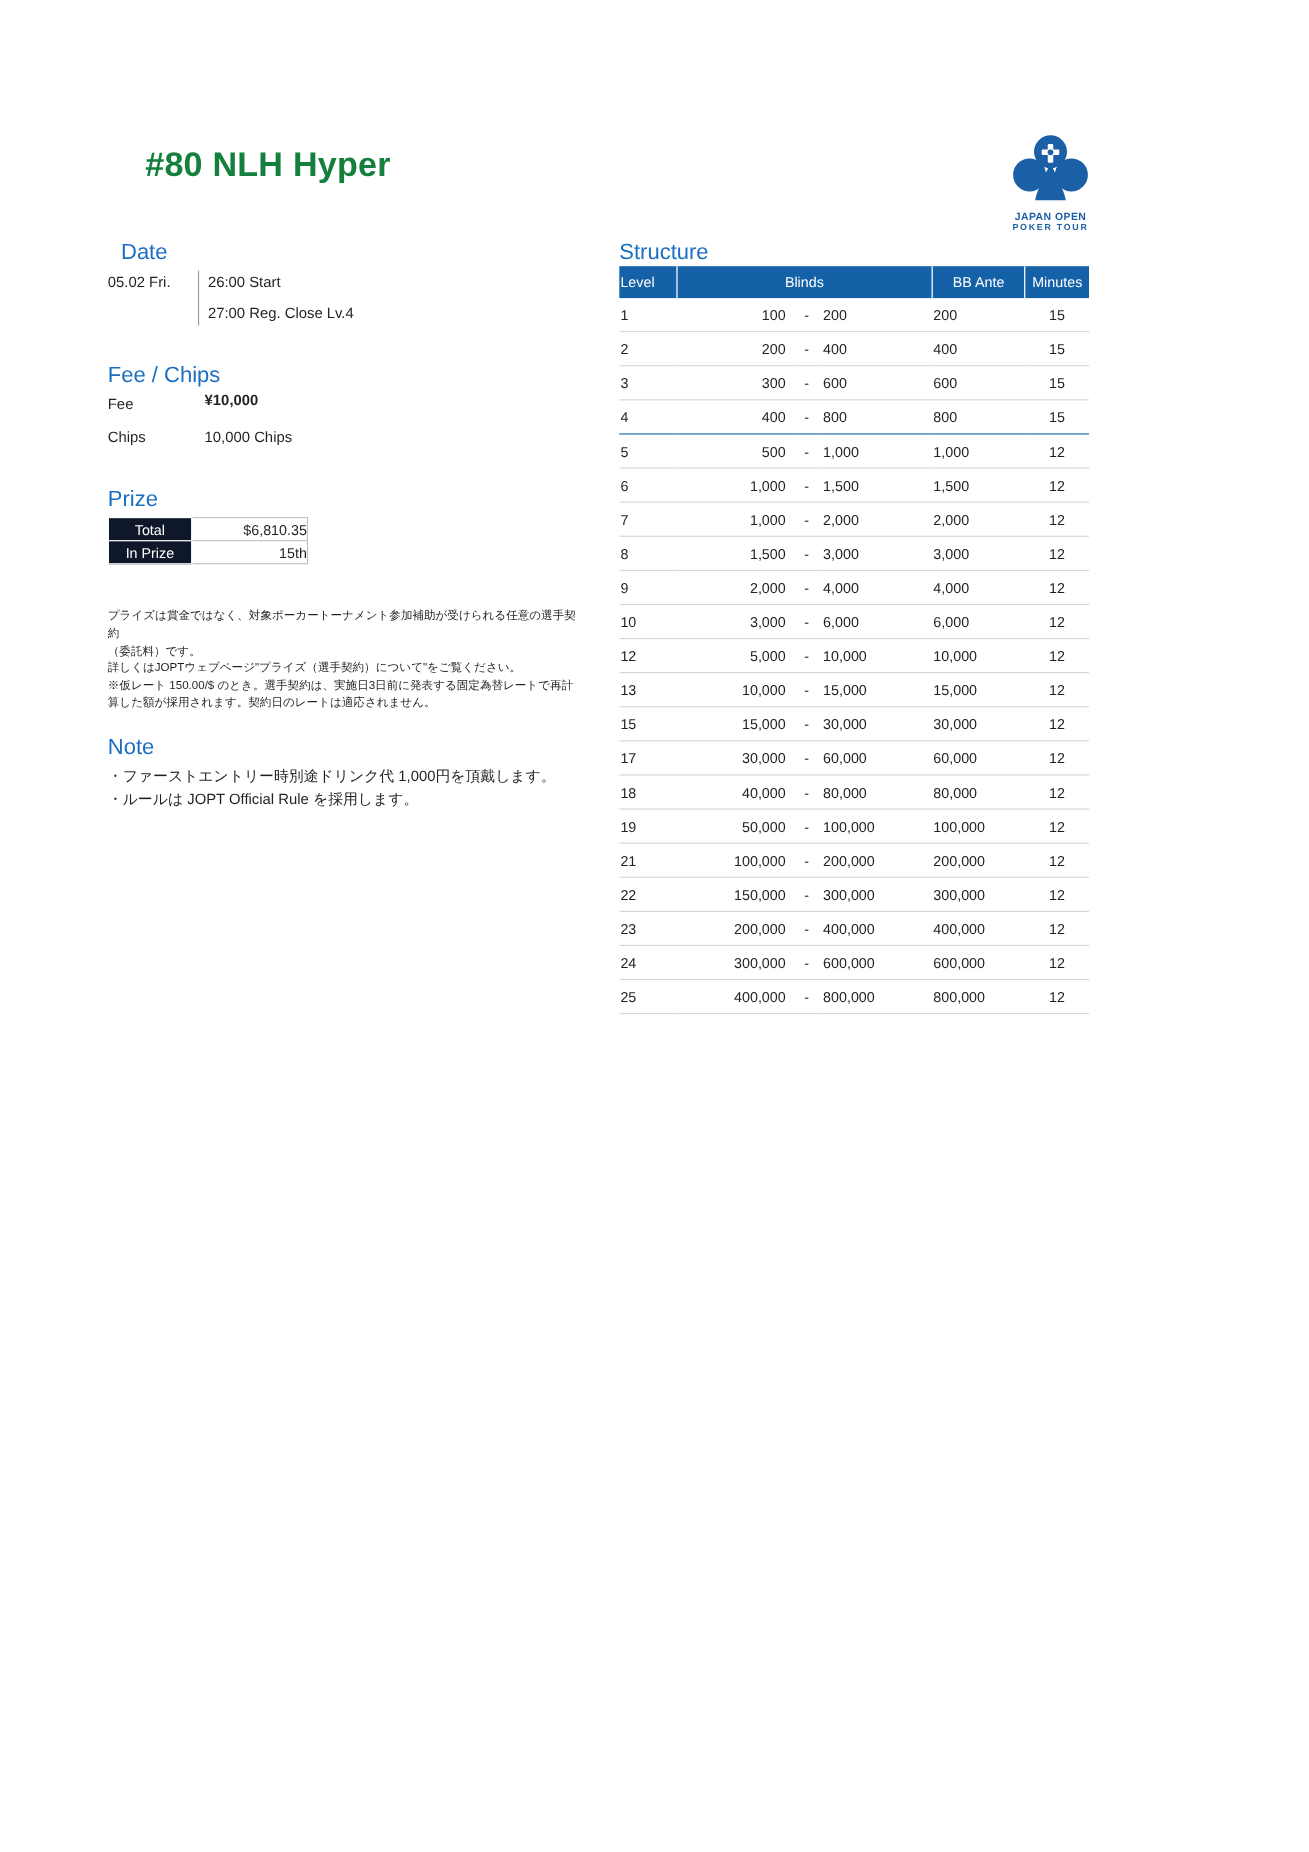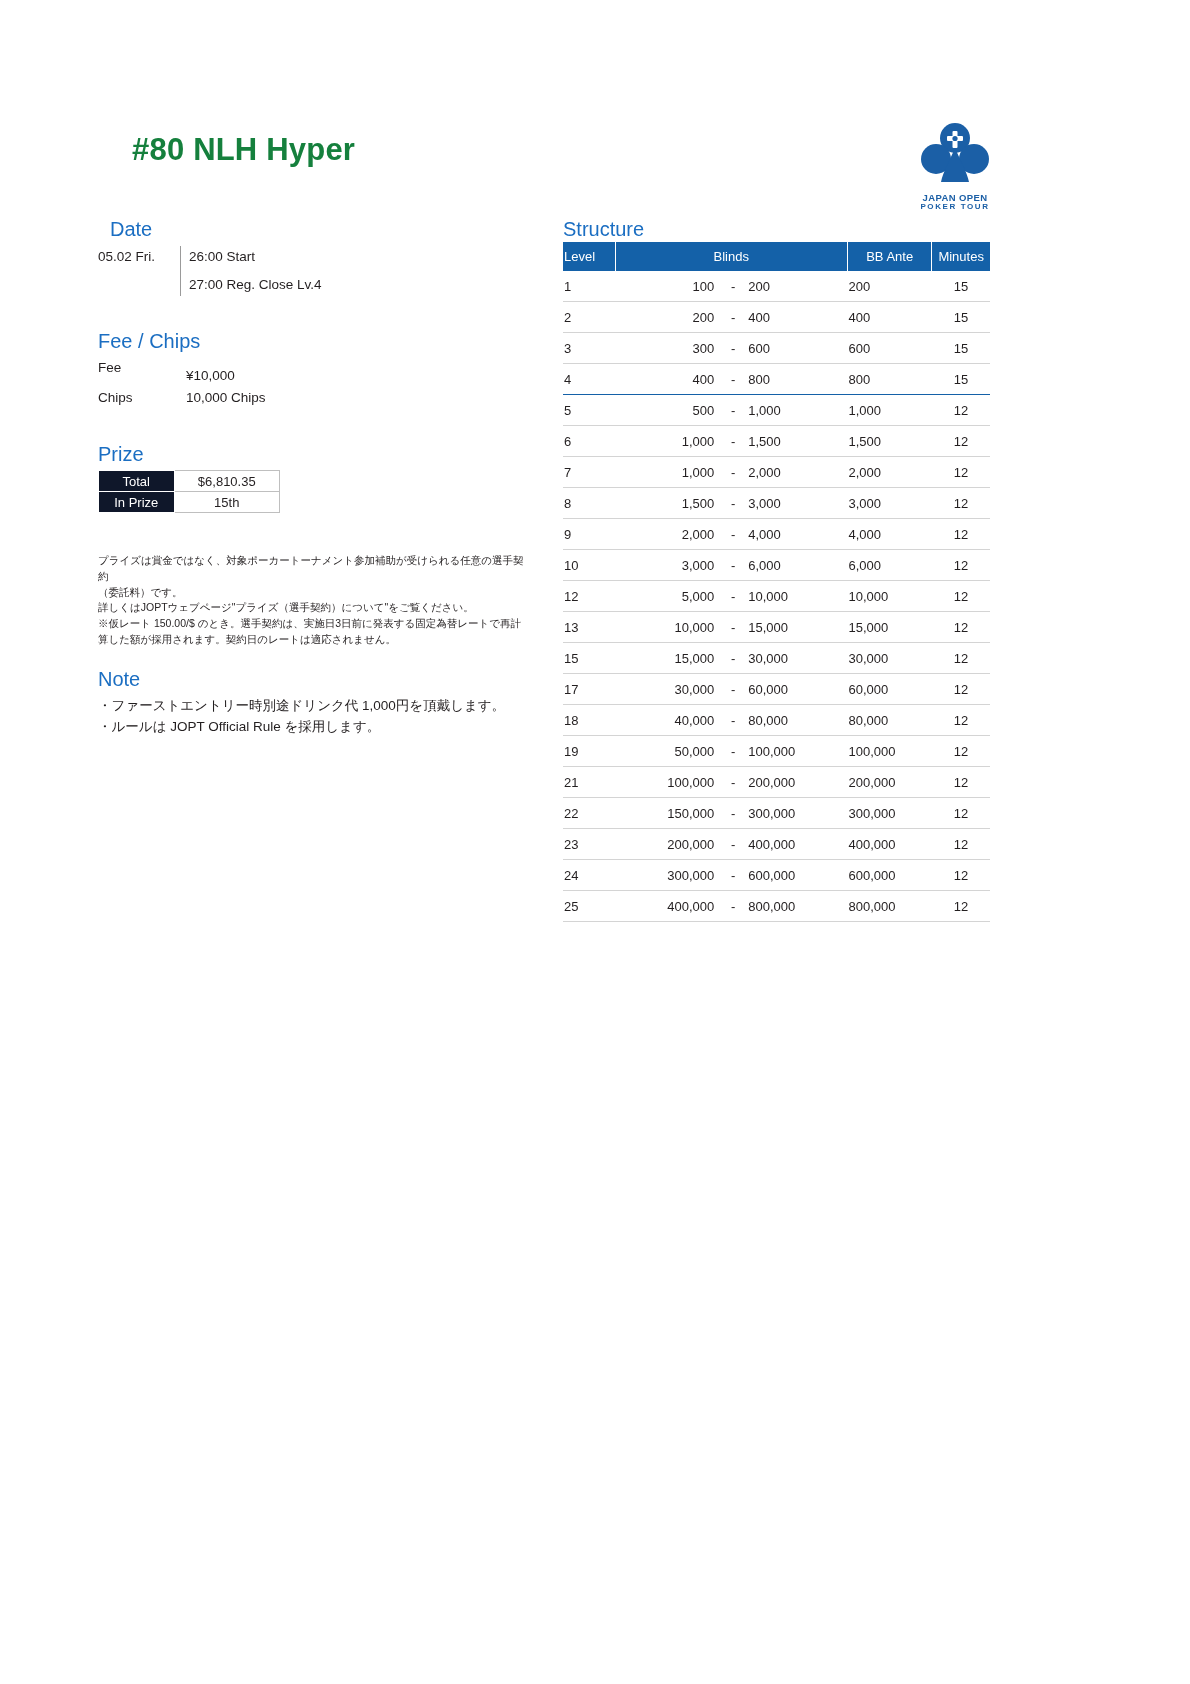--- a/index.html
+++ b/index.html
@@ -107,20 +107,21 @@
     width: 76px;
     background: #0f172a;
     color: #ffffff;
     border: 1px solid #ffffff;
   }
   .prize-tbl td.val {
     width: 106px;
     background: #ffffff;
     color: #231f20;
     border-bottom: 1px solid #bfbfbf;
+    text-align: right;
   }
   .prize-tbl tr:first-child td.val { border-top: 1px solid #bfbfbf; }
   .prize-tbl td.val.rt { border-right: 1px solid #bfbfbf; }
 
   
   .fineprint {
     position: absolute;
     left: 98px;
     top: 553px;
     width: 430px;
@@ -202,21 +203,21 @@
   </div>
 
   <div class="sec-head" style="left:110px; top:218px;">Date</div>
   <div class="ltext" style="left:98px; top:249px;">05.02 Fri.</div>
   <div class="date-rule" style="left:180px; top:246px; width:1px; height:50px;"></div>
   <div class="ltext" style="left:189px; top:249px;">26:00 Start</div>
   <div class="ltext" style="left:189px; top:277px;">27:00 Reg. Close Lv.4</div>
 
   <div class="sec-head" style="left:98px; top:330px;">Fee / Chips</div>
   <div class="ltext" style="left:98px; top:360px;">Fee</div>
-  <div class="ltext" style="left:186px; top:368px;">¥10,000</div>
+  <div class="ltext" style="left:186px; top:356px;font-weight:bold;">¥10,000</div>
   <div class="ltext" style="left:98px; top:390px;">Chips</div>
   <div class="ltext" style="left:186px; top:390px;">10,000 Chips</div>
 
   <div class="sec-head" style="left:98px; top:443px;">Prize</div>
   <table class="prize-tbl">
     <tbody>
       <tr>
         <td class="lbl">Total</td>
         <td class="val rt">$6,810.35</td>
       </tr>

